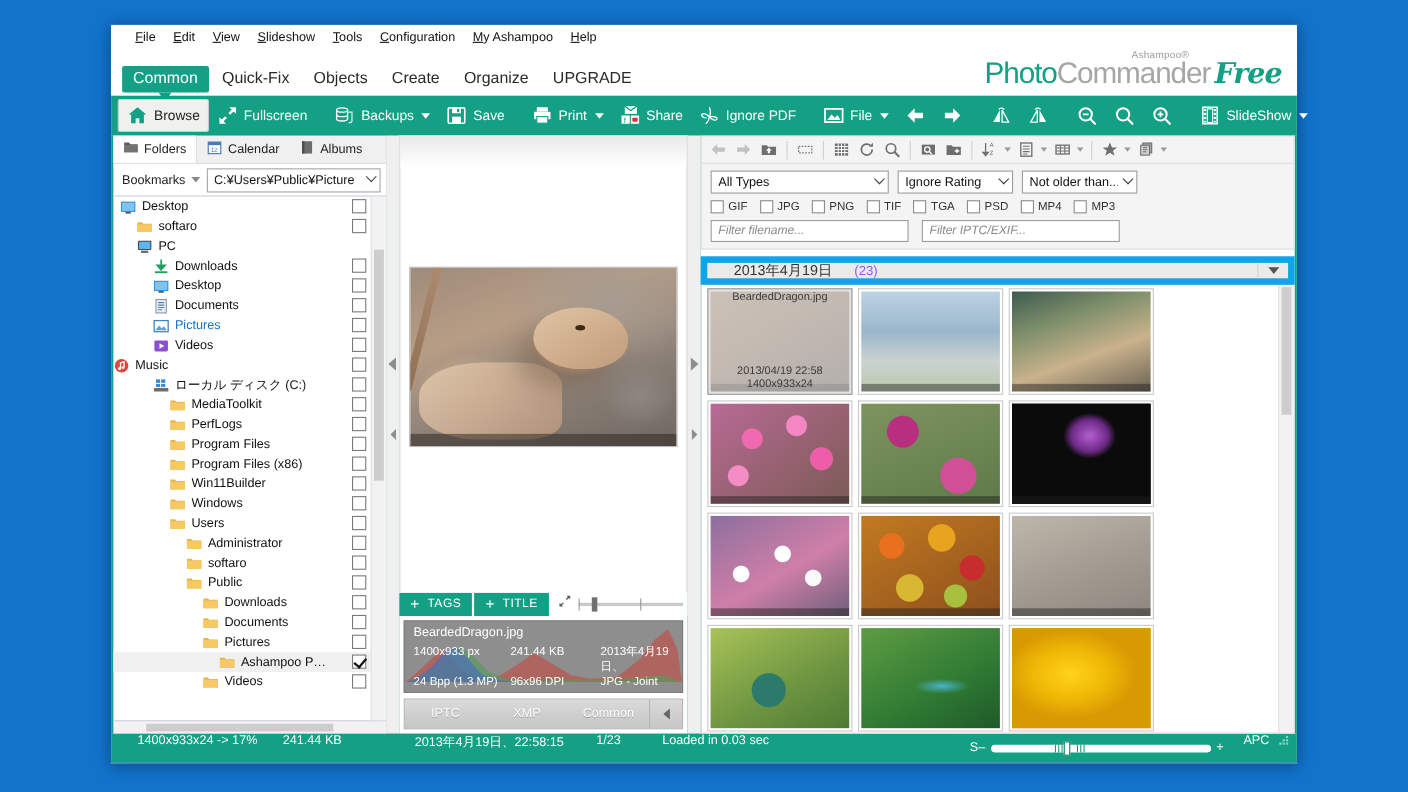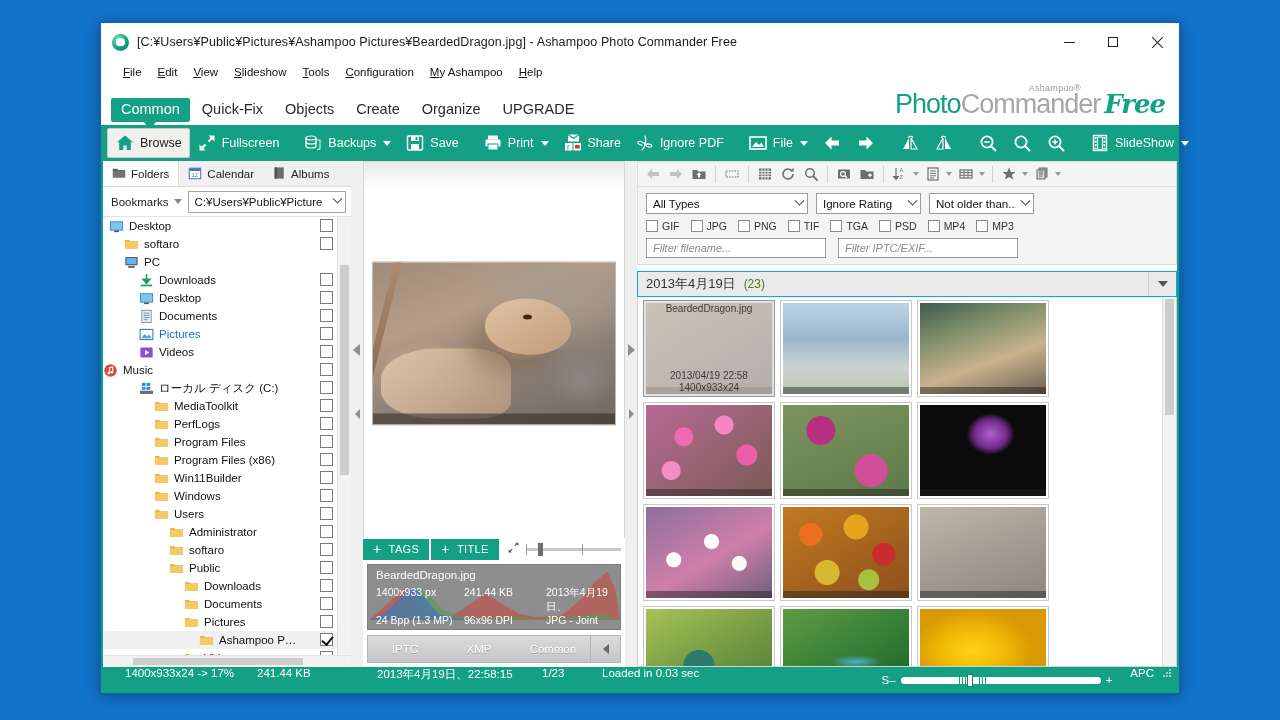--- a/index.html
+++ b/index.html
@@ -272,25 +272,25 @@
   .frow2 { display: flex; gap: 11px; margin-top: 6px; align-items: center; }
   .cbx { display: flex; align-items: center; gap: 4px; font-size: 10.5px; color: #333; }
   .cbx .bx { width: 12px; height: 12px; border: 1px solid #8a8a8a; background: #fff; }
   .frow3 { display: flex; gap: 12px; margin-top: 6px; }
   .finput {
     height: 20px; border: 1px solid #9c9c9c; background: #fff; font-size: 11px; color: #8a8a8a;
     font-style: italic; display: flex; align-items: center; padding: 0 6px;
   }
 
   .groupbar {
-    flex: 0 0 26px; height: 26px; margin-top: 6px; background: #eaeaea; border: 1px solid #0ea5e9;
-    display: flex; align-items: center; padding-left: 8px; position: relative;
+    flex: 0 0 26px; height: 26px; margin-top: 6px; background: #eaeaea; border: 6px solid #0ea5e9;
+    display: flex; align-items: center; padding-left: 24px; position: relative;
   }
   .groupbar .gtxt { font-size: 13px; color: #333; }
-  .groupbar .gcount { font-size: 12px; color: #4d7c0f; margin-left: 8px; }
+  .groupbar .gcount { font-size: 12px; color: #8b5cf6; margin-left: 20px; }
   .groupbar .gexp { position: absolute; right: 0; top: 0; bottom: 0; width: 28px;
                     border-left: 1px solid #d2d2d2; display: flex; align-items: center; justify-content: center; }
   .groupbar .gexp i { width:0;height:0;border-left:5px solid transparent;border-right:5px solid transparent;border-top:6px solid #555; }
 
   .thumbarea { flex: 1 1 auto; position: relative; min-height: 0; background: #fff;
                border: 1px solid #d2d2d2; border-top: none; overflow: hidden; }
   .thumbgrid { position: absolute; inset: 0 14px 0 0; padding: 3px 0 0 5px;
                display: flex; flex-wrap: wrap; gap: 5px; align-content: flex-start; }
   .thumb { width: 132px; height: 97px; border: 1px solid #c9c9c9; background: #fff;
            padding: 2px; position: relative; }
@@ -315,35 +315,20 @@
   .sbtrack .k { position: absolute; left: 66px; top: -3px; width: 6px; height: 13px; background: #fff; border: 1px solid #0e7e69; }
   .sbtrack .hatch { position: absolute; top: 0; bottom: 0; width: 1px; background: #13a085; }
   .grip { width: 12px; height: 12px; margin-left: 7px; opacity: .7; }
 </style>
 </head>
 <body>
 
 <div id="desktop">
 <div id="window">
 
-  <div class="titlebar">
-    <div class="tb-icon"></div>
-    <div class="tb-title">[C:¥Users¥Public¥Pictures¥Ashampoo Pictures¥BeardedDragon.jpg] - Ashampoo Photo Commander Free</div>
-    <div class="winbtns">
-      <div class="winbtn">
-            <span class="glyph-min"></span>
-          </div>
-      <div class="winbtn">
-            <span class="glyph-max"></span>
-          </div>
-      <div class="winbtn close">
-            <span class="glyph-close"></span>
-          </div>
-    </div>
-  </div>
 
   <div class="menubar" id="menubar">
         <div class="menuitem"><span class="u">F</span>ile</div>
         <div class="menuitem"><span class="u">E</span>dit</div>
         <div class="menuitem"><span class="u">V</span>iew</div>
         <div class="menuitem"><span class="u">S</span>lideshow</div>
         <div class="menuitem"><span class="u">T</span>ools</div>
         <div class="menuitem"><span class="u">C</span>onfiguration</div>
         <div class="menuitem"><span class="u">M</span>y Ashampoo</div>
         <div class="menuitem"><span class="u">H</span>elp</div>

